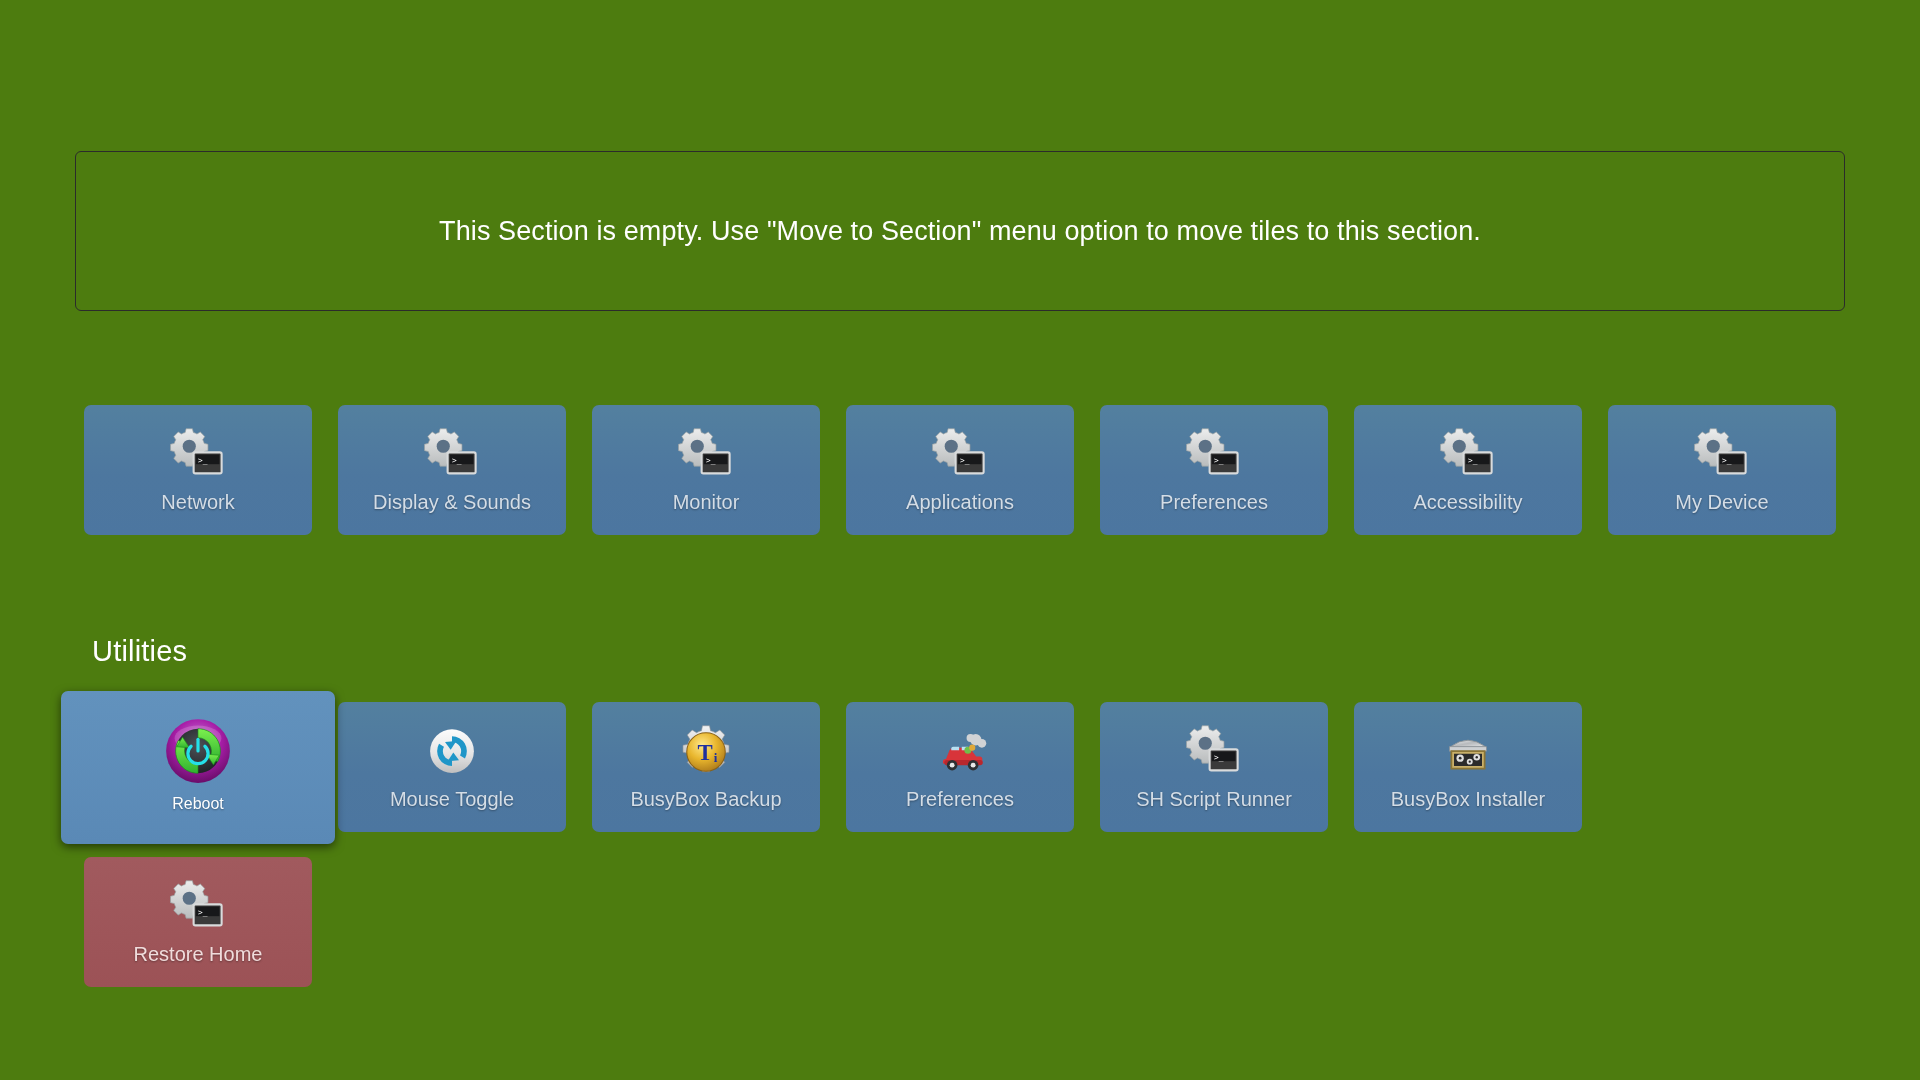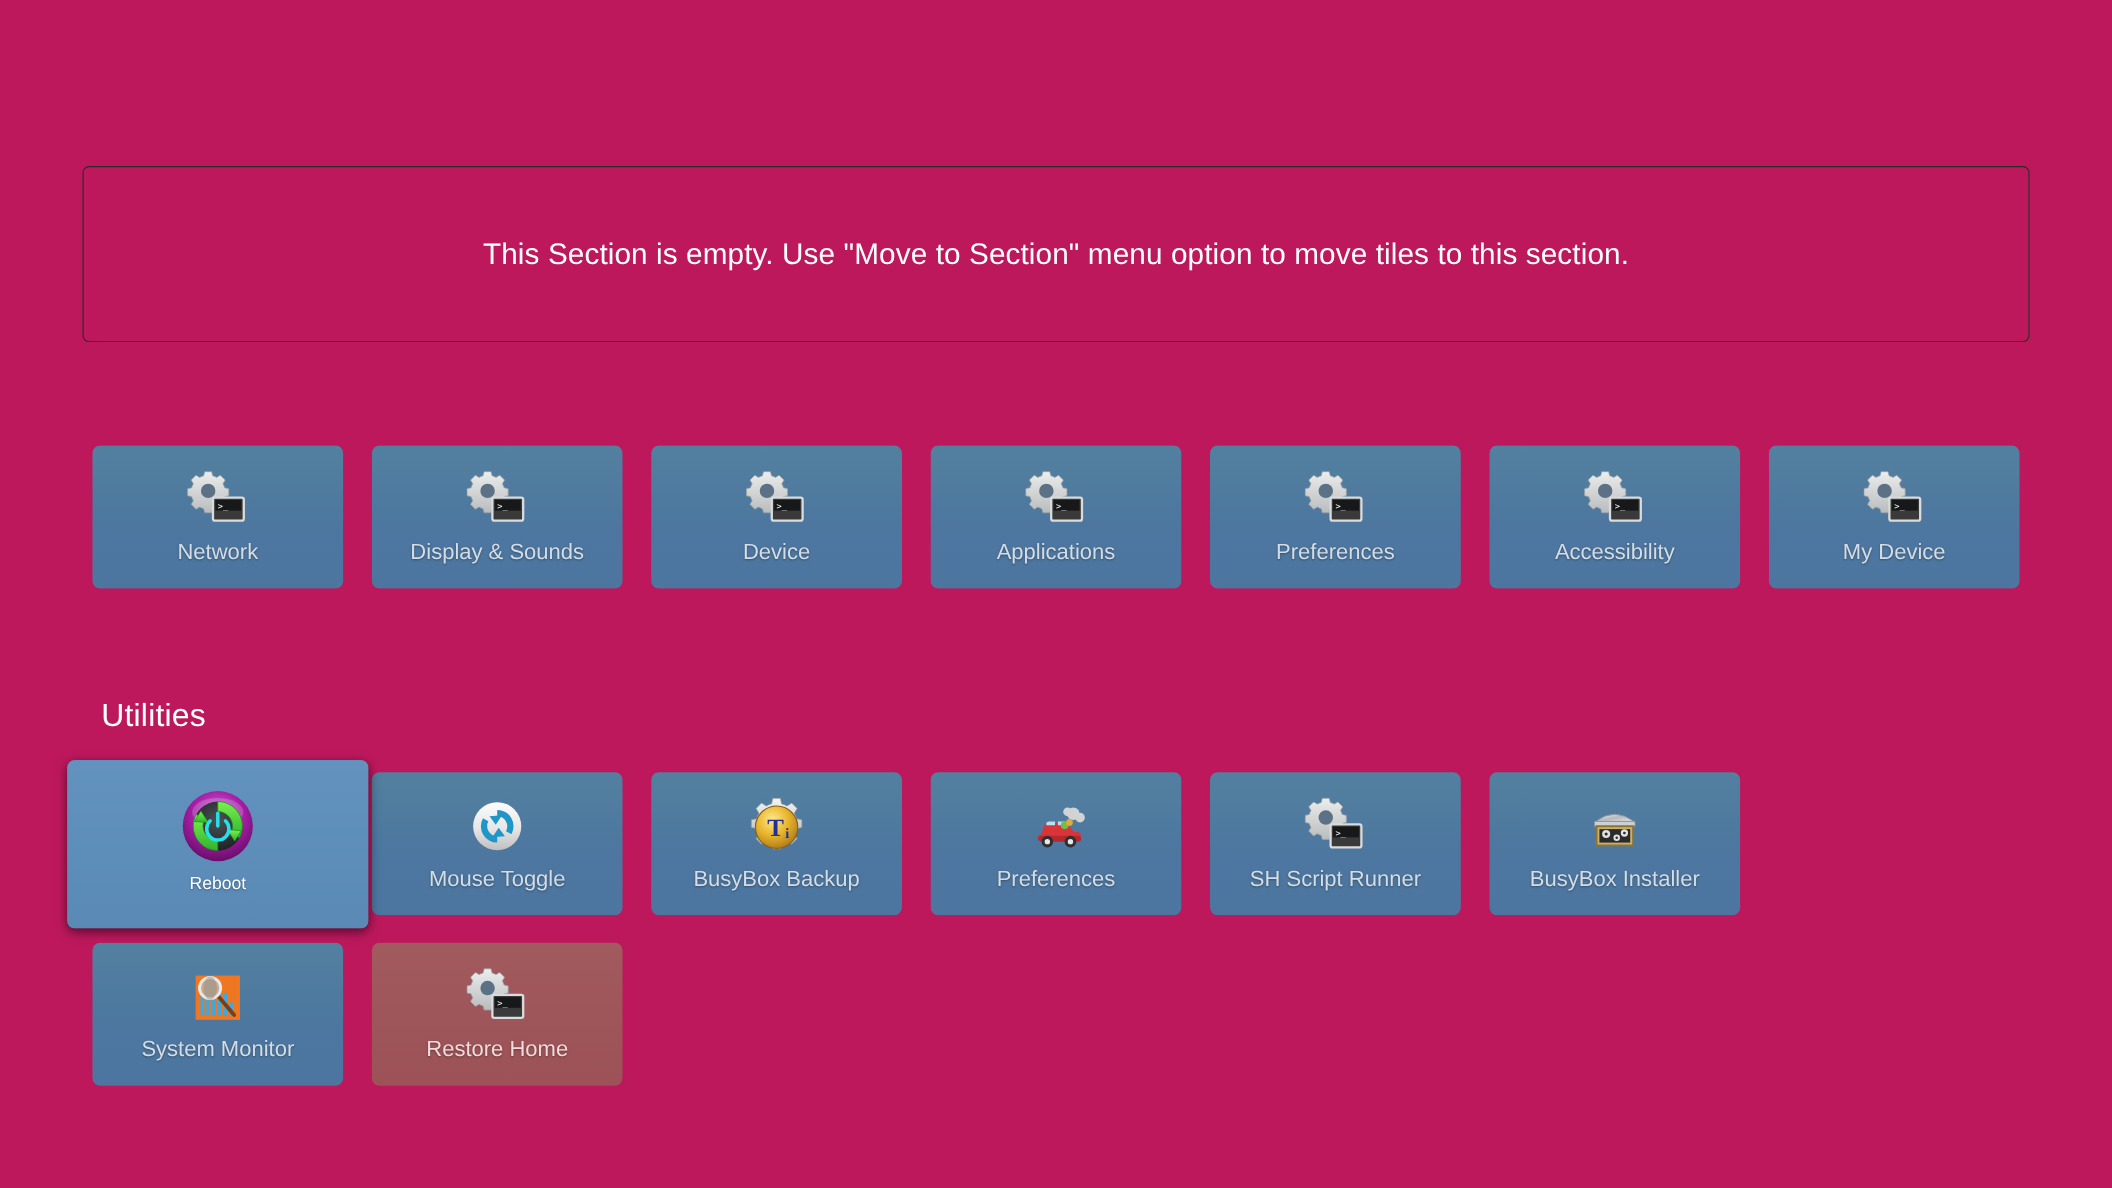--- a/index.html
+++ b/index.html
@@ -12,21 +12,21 @@
   }
   body {
     font-family: "Liberation Sans", sans-serif;
     -webkit-font-smoothing: antialiased;
   }
 
   #screen {
     position: relative;
     width: 1920px;
     height: 1080px;
-    background: #be185d;
+    background: #4d7c0f;
   }
 
   
   .empty-section {
     position: absolute;
     left: 75px;
     top: 151px;
     width: 1770px;
     height: 160px;
     border: 1px solid #2b2b2b;
@@ -196,21 +196,21 @@
           </g>
           <circle cx="0" cy="0" r="7.5" fill="#5c7186"></circle>
         </g>
         <g>
           <rect x="27" y="29" width="32" height="24" rx="2" fill="#3a3a3a" stroke="#d9dbdc" stroke-width="2.4"></rect>
           <rect x="29.5" y="31.5" width="27" height="11" fill="#17181a"></rect>
           <text x="32" y="41" font-family="'DejaVu Sans Mono', monospace" font-size="9" fill="#ffffff">&gt;_</text>
         </g>
       </svg>
         </div>
-        <div class="tile-label">Device</div>
+        <div class="tile-label">Monitor</div>
       </div>
       <div class="tile">
         <div class="tile-icon">
           <svg viewBox="0 0 64 64" width="100%" height="100%">
         <defs>
           <linearGradient id="gt-g" x1="0" y1="0" x2="0" y2="1">
             <stop offset="0" stop-color="#eceded"></stop>
                 <stop offset="1" stop-color="#b9bcbd"></stop>
           </linearGradient>
         </defs>
@@ -458,41 +458,20 @@
           <circle cx="42" cy="38" r="3.8"></circle>
               <circle cx="42" cy="38" r="1.4" fill="#2b2b2b"></circle>
         </g>
       </svg>
         </div>
         <div class="tile-label">BusyBox Installer</div>
       </div>
     </div>
 
   <div class="tile-row" id="utilities-row-2" style="top:857px;">
-      <div class="tile">
-        <div class="tile-icon">
-          <svg viewBox="0 0 64 64" width="100%" height="100%">
-        <rect x="9" y="9" width="46" height="46" fill="#ef7722"></rect>
-        <g fill="#3ea8e0">
-          <rect x="14" y="30" width="4" height="21"></rect>
-          <rect x="20" y="22" width="4" height="29"></rect>
-          <rect x="26" y="34" width="4" height="17"></rect>
-          <rect x="32" y="17" width="4" height="34"></rect>
-          <rect x="38" y="27" width="4" height="24"></rect>
-          <rect x="44" y="37" width="4" height="14"></rect>
-        </g>
-        <g>
-          <line x1="27" y1="24" x2="49" y2="50" stroke="#7a3f12" stroke-width="4" stroke-linecap="round"></line>
-          <circle cx="24" cy="22" r="11" fill="#c9ab8e" stroke="#e8e8e8" stroke-width="3"></circle>
-          <path d="M17,22 a7,12 0 0 1 14,0 a7,12 0 0 1 -14,0z" fill="#8a8a8a" opacity="0.45"></path>
-        </g>
-      </svg>
-        </div>
-        <div class="tile-label">System Monitor</div>
-      </div>
       <div class="tile danger">
         <div class="tile-icon">
           <svg viewBox="0 0 64 64" width="100%" height="100%">
         <defs>
           <linearGradient id="gt-g" x1="0" y1="0" x2="0" y2="1">
             <stop offset="0" stop-color="#eceded"></stop>
                 <stop offset="1" stop-color="#b9bcbd"></stop>
           </linearGradient>
         </defs>
         <g transform="translate(22,22)">

